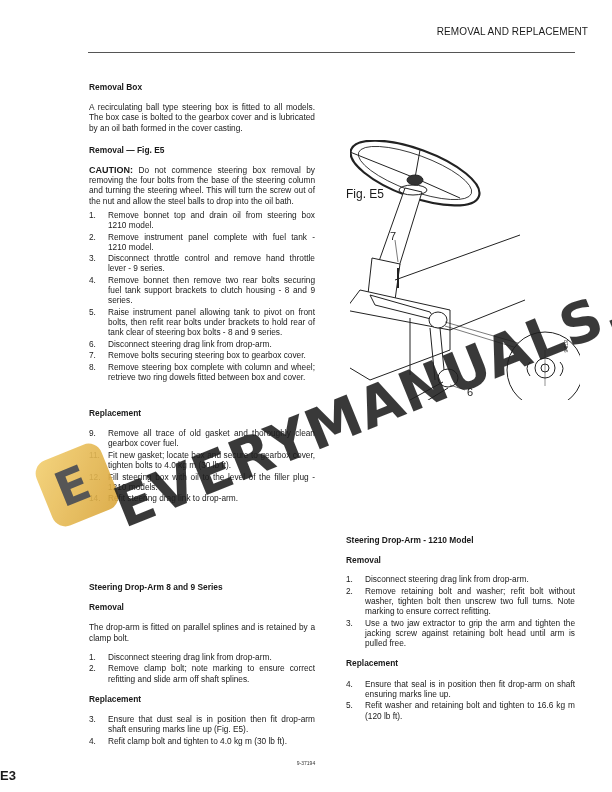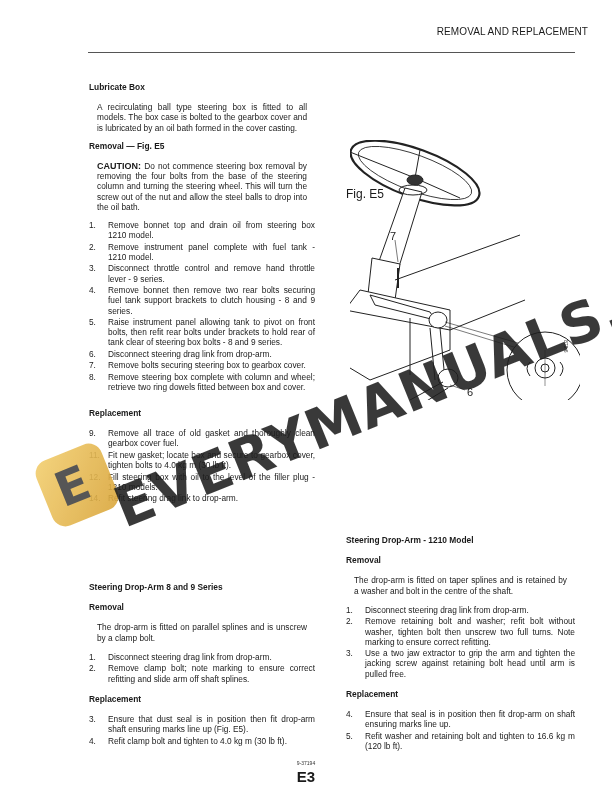--- a/index.html
+++ b/index.html
@@ -3,43 +3,43 @@
 <meta charset="utf-8">
 <style>
   html,body{margin:0;padding:0;background:#fff;}
   body{width:612px;height:792px;position:relative;overflow:hidden;font-family:"Liberation Sans",sans-serif;color:#1a1a1a;}
   .header{position:absolute;right:24px;top:26px;font-size:10px;font-weight:normal;letter-spacing:0.1px;}
   .rule{position:absolute;left:88px;top:52px;width:487px;height:0;border-top:1px solid #555;}
   .col{position:absolute;font-size:8.3px;line-height:10.2px;}
   .col-left{left:89px;width:226px;}
   .col-right{left:346px;width:229px;}
   .h{font-weight:bold;font-size:8.4px;margin:0;}
-  p{margin:8px;text-align:justify;}
+  p{margin:0;text-align:justify;}
   .list{margin:0;padding:0;list-style:none;}
   .list li{position:relative;padding-left:19px;text-align:justify;margin-bottom:1.3px;}
   .list li .n{position:absolute;left:0;top:0;}
   .caution b{font-weight:bold;font-size:9px;}
   .fig-label{position:absolute;left:346px;top:187px;font-size:12px;}
   .fig{position:absolute;left:350px;top:140px;width:230px;height:260px;}
   .footer-code{position:absolute;left:0;width:612px;top:760px;text-align:center;font-size:5px;color:#333;}
-  .footer-page{position:absolute;left:0;width:612px;top:768px;text-align:center;font-size:15px;font-weight:bold;}
+  .footer-page{position:absolute;left:0;width:612px;top:768px;font-size:13px;font-weight:bold;}
   .wm{position:absolute;left:90px;top:330px;font-size:56px;font-weight:bold;color:rgba(30,30,30,0.88);transform:rotate(-22deg);transform-origin:left top;white-space:nowrap;letter-spacing:1px;font-family:"DejaVu Sans",sans-serif;}
   .wm-logo{position:absolute;left:42px;top:450px;width:70px;height:70px;border-radius:14px;background:linear-gradient(135deg,#f3cf70,#d9a53a);transform:rotate(-22deg);opacity:0.9;}
   .wm-logo span{position:absolute;left:14px;top:6px;font-size:48px;font-weight:bold;color:#444;font-family:"DejaVu Sans",sans-serif;}
 </style>
 </head>
 <body>
 
 <div class="header">REMOVAL AND REPLACEMENT</div>
 <div class="rule"></div>
 
 <div class="col col-left" style="top:82px;">
-  <div class="h">Lubricate Box</div>
+  <div class="h">Removal Box</div>
   <p style="margin-top:10px;">A recirculating ball type steering box is fitted to all models. The box case is bolted to the gearbox cover and is lubricated by an oil bath formed in the cover casting.</p>
-  <div class="h" style="margin-top:5px;">Removal — Fig. E5</div>
+  <div class="h" style="margin-top:12px;">Removal — Fig. E5</div>
   <p class="caution" style="margin-top:10px;"><b>CAUTION:</b><span> Do not commence steering box removal by removing the four bolts from the base of the steering column and turning the steering wheel. This will turn the screw out of the nut and allow the steel balls to drop into the oil bath.</span></p>
   <ol class="list" style="margin-top:4px;">
     <li><span class="n">1.</span><span>Remove bonnet top and drain oil from steering box 1210 model.</span></li>
     <li><span class="n">2.</span><span>Remove instrument panel complete with fuel tank - 1210 model.</span></li>
     <li><span class="n">3.</span><span>Disconnect throttle control and remove hand throttle lever - 9 series.</span></li>
     <li><span class="n">4.</span><span>Remove bonnet then remove two rear bolts securing fuel tank support brackets to clutch housing - 8 and 9 series.</span></li>
     <li><span class="n">5.</span><span>Raise instrument panel allowing tank to pivot on front bolts, then refit rear bolts under brackets to hold rear of tank clear of steering box bolts - 8 and 9 series.</span></li>
     <li><span class="n">6.</span><span>Disconnect steering drag link from drop-arm.</span></li>
     <li><span class="n">7.</span><span>Remove bolts securing steering box to gearbox cover.</span></li>
     <li><span class="n">8.</span><span>Remove steering box complete with column and wheel; retrieve two ring dowels fitted between box and cover.</span></li>
@@ -52,21 +52,21 @@
     <li><span class="n">9.</span><span>Remove all trace of old gasket and thoroughly clean gearbox cover fuel.</span></li>
     <li><span class="n">11.</span><span>Fit new gasket; locate box and secure to gearbox cover, tighten bolts to 4.0 kg m (30 lb ft).</span></li>
     <li><span class="n">12.</span><span>Fill steering box with oil to the level of the filler plug - 1210 models.</span></li>
     <li><span class="n">14.</span><span>Refit steering drag link to drop-arm.</span></li>
   </ol>
 </div>
 
 <div class="col col-left" style="top:582px;">
   <div class="h">Steering Drop-Arm 8 and 9 Series</div>
   <div class="h" style="margin-top:10px;">Removal</div>
-  <p style="margin-top:10px;">The drop-arm is fitted on parallel splines and is unscrew by a clamp bolt.</p>
+  <p style="margin-top:10px;">The drop-arm is fitted on parallel splines and is retained by a clamp bolt.</p>
   <ol class="list" style="margin-top:9px;">
     <li><span class="n">1.</span><span>Disconnect steering drag link from drop-arm.</span></li>
     <li><span class="n">2.</span><span>Remove clamp bolt; note marking to ensure correct refitting and slide arm off shaft splines.</span></li>
   </ol>
   <div class="h" style="margin-top:10px;">Replacement</div>
   <ol class="list" style="margin-top:10px;">
     <li><span class="n">3.</span><span>Ensure that dust seal is in position then fit drop-arm shaft ensuring marks line up (Fig. E5).</span></li>
     <li><span class="n">4.</span><span>Refit clamp bolt and tighten to 4.0 kg m (30 lb ft).</span></li>
   </ol>
 </div>
@@ -116,21 +116,20 @@
   <line x1="45" y1="100" x2="48" y2="122" stroke-width="0.6"></line>
   <text x="40" y="100" font-family="Liberation Sans, sans-serif" font-size="11" fill="#222" stroke="none">7</text>
   <line x1="100" y1="245" x2="115" y2="250" stroke-width="0.6"></line>
   <text x="117" y="256" font-family="Liberation Sans, sans-serif" font-size="11" fill="#222" stroke="none">6</text>
   <text x="214" y="200" font-family="Liberation Sans, sans-serif" font-size="5" fill="#444" stroke="none" transform="rotate(90 214 200)">878.6</text>
 </svg>
 
 <div class="col col-right" style="top:535px;">
   <div class="h">Steering Drop-Arm - 1210 Model</div>
   <div class="h" style="margin-top:10px;">Removal</div>
-  <p style="margin-top:10px;">The drop-arm is fitted on taper splines and is retained by a washer and bolt in the centre of the shaft.</p>
   <ol class="list" style="margin-top:9px;">
     <li><span class="n">1.</span><span>Disconnect steering drag link from drop-arm.</span></li>
     <li><span class="n">2.</span><span>Remove retaining bolt and washer; refit bolt without washer, tighten bolt then unscrew two full turns. Note marking to ensure correct refitting.</span></li>
     <li><span class="n">3.</span><span>Use a two jaw extractor to grip the arm and tighten the jacking screw against retaining bolt head until arm is pulled free.</span></li>
   </ol>
   <div class="h" style="margin-top:10px;">Replacement</div>
   <ol class="list" style="margin-top:10px;">
     <li><span class="n">4.</span><span>Ensure that seal is in position then fit drop-arm on shaft ensuring marks line up.</span></li>
     <li><span class="n">5.</span><span>Refit washer and retaining bolt and tighten to 16.6 kg m (120 lb ft).</span></li>
   </ol>

